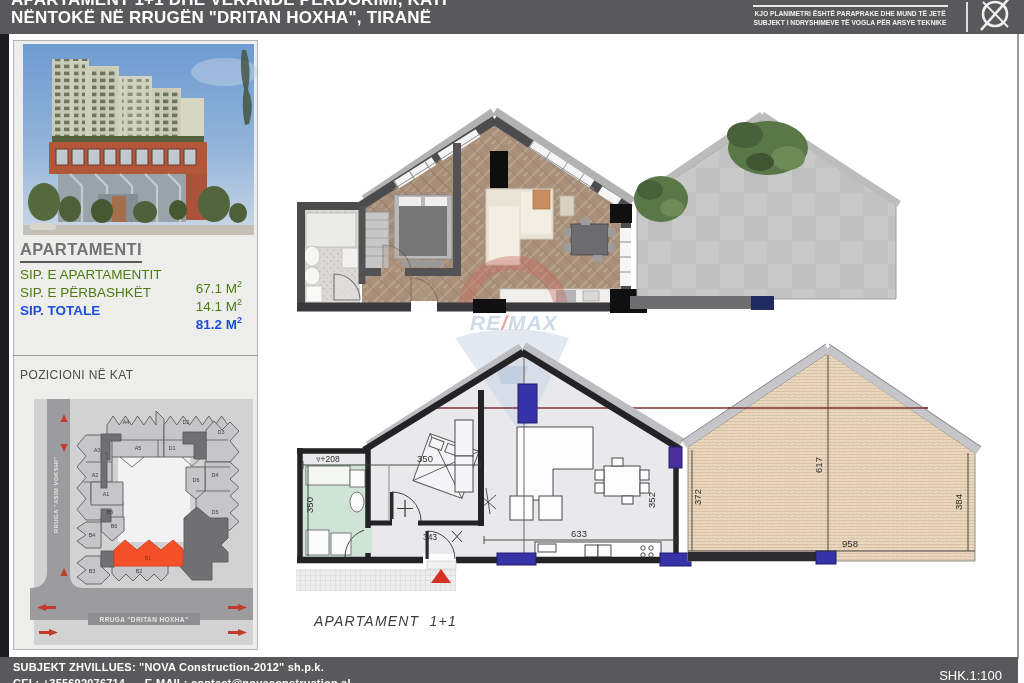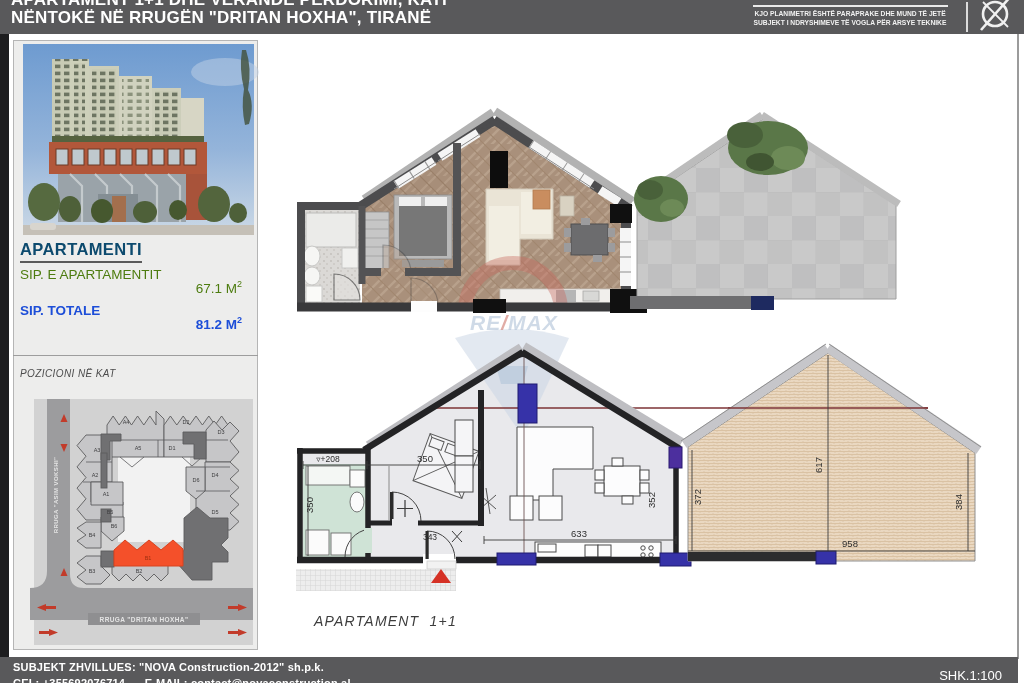--- a/index.html
+++ b/index.html
@@ -7,25 +7,25 @@
   .abs{position:absolute}
   .hdr{left:0;top:0;width:1024px;height:34px;background:#59595b;overflow:hidden}
   .hl1{left:11px;top:-10px;color:#fff;font-weight:bold;font-size:17px;letter-spacing:.2px;white-space:nowrap}
   .hl2{left:11px;top:8px;color:#fff;font-weight:bold;font-size:17px;letter-spacing:.2px;white-space:nowrap}
   .hrule{left:753px;top:5px;width:195px;height:2px;background:#e9e9e9}
   .hsm{left:751px;top:9px;width:198px;color:#f2f2f2;font-size:6.7px;font-weight:bold;text-align:center;line-height:9px;letter-spacing:0;white-space:nowrap}
   .hsep{left:966px;top:2px;width:2px;height:30px;background:#dcdcdc}
   .lbar{left:0;top:34px;width:9px;height:649px;background:#1d1d1f}
   .rline{left:1017px;top:34px;width:2px;height:625px;background:#9b9b9b}
   .card{left:13px;top:40px;width:245px;height:610px;background:#ededec;border:1px solid #b5b5b5;box-sizing:border-box}
-  .apt{left:20px;top:240px;font-size:16.5px;font-weight:bold;color:#0c4a6e;letter-spacing:.4px;border-bottom:2px solid #5a5a5a;padding-bottom:2px}
+  .apt{left:20px;top:240px;font-size:16.5px;font-weight:bold;color:#737373;letter-spacing:.4px;border-bottom:2px solid #5a5a5a;padding-bottom:2px}
   .trow{left:20px;width:230px;font-size:13.5px;color:#4d7c0f;white-space:nowrap}
   .tval{position:absolute;right:8px;top:12px}
   .sep2{left:13px;top:355px;width:245px;height:1px;background:#9d9d9d}
-  .poz{left:20px;top:368px;font-style:italic;font-size:10px;color:#4c4c4c;letter-spacing:.4px}
+  .poz{left:20px;top:368px;font-size:12px;color:#4c4c4c;letter-spacing:.4px}
   .ap11{left:314px;top:613px;font-style:italic;font-size:14px;color:#3d3d3d;letter-spacing:1.2px}
   .ftr{left:0;top:657px;width:1018px;height:26px;background:#59595b;overflow:hidden}
   .f1{left:13px;top:4px;color:#fff;font-weight:bold;font-size:11px;letter-spacing:.2px}
   .f2{left:13px;top:20px;color:#fff;font-weight:bold;font-size:11px;letter-spacing:.2px}
   .fs{right:16px;top:11px;color:#fff;font-weight:normal;font-size:13px}
   sup{font-size:9px}
 </style>
 </head>
 <body>
 <div class="page">
@@ -52,20 +52,21 @@
 <div class="abs lbar"></div>
 
 <div class="abs rline"></div>
 
 <div class="abs card"></div>
 
 <div class="abs apt">APARTAMENTI</div>
 
 <div class="abs trow" style="top:267px">SIP. E APARTAMENTIT<span class="tval">67.1 M<sup>2</sup></span></div>
 
+<div class="abs trow" style="top:285px">SIP. E PËRBASHKËT<span class="tval">14.1 M<sup>2</sup></span></div>
 
 <div class="abs trow" style="top:303px;font-weight:bold;color:#1d4ed8">SIP. TOTALE<span class="tval">81.2 M<sup>2</sup></span></div>
 
 
 <div class="abs sep2"></div>
 
 <div class="abs poz">POZICIONI NË KAT</div>
 
 <div class="abs ap11">APARTAMENT&nbsp; 1+1</div>
 

